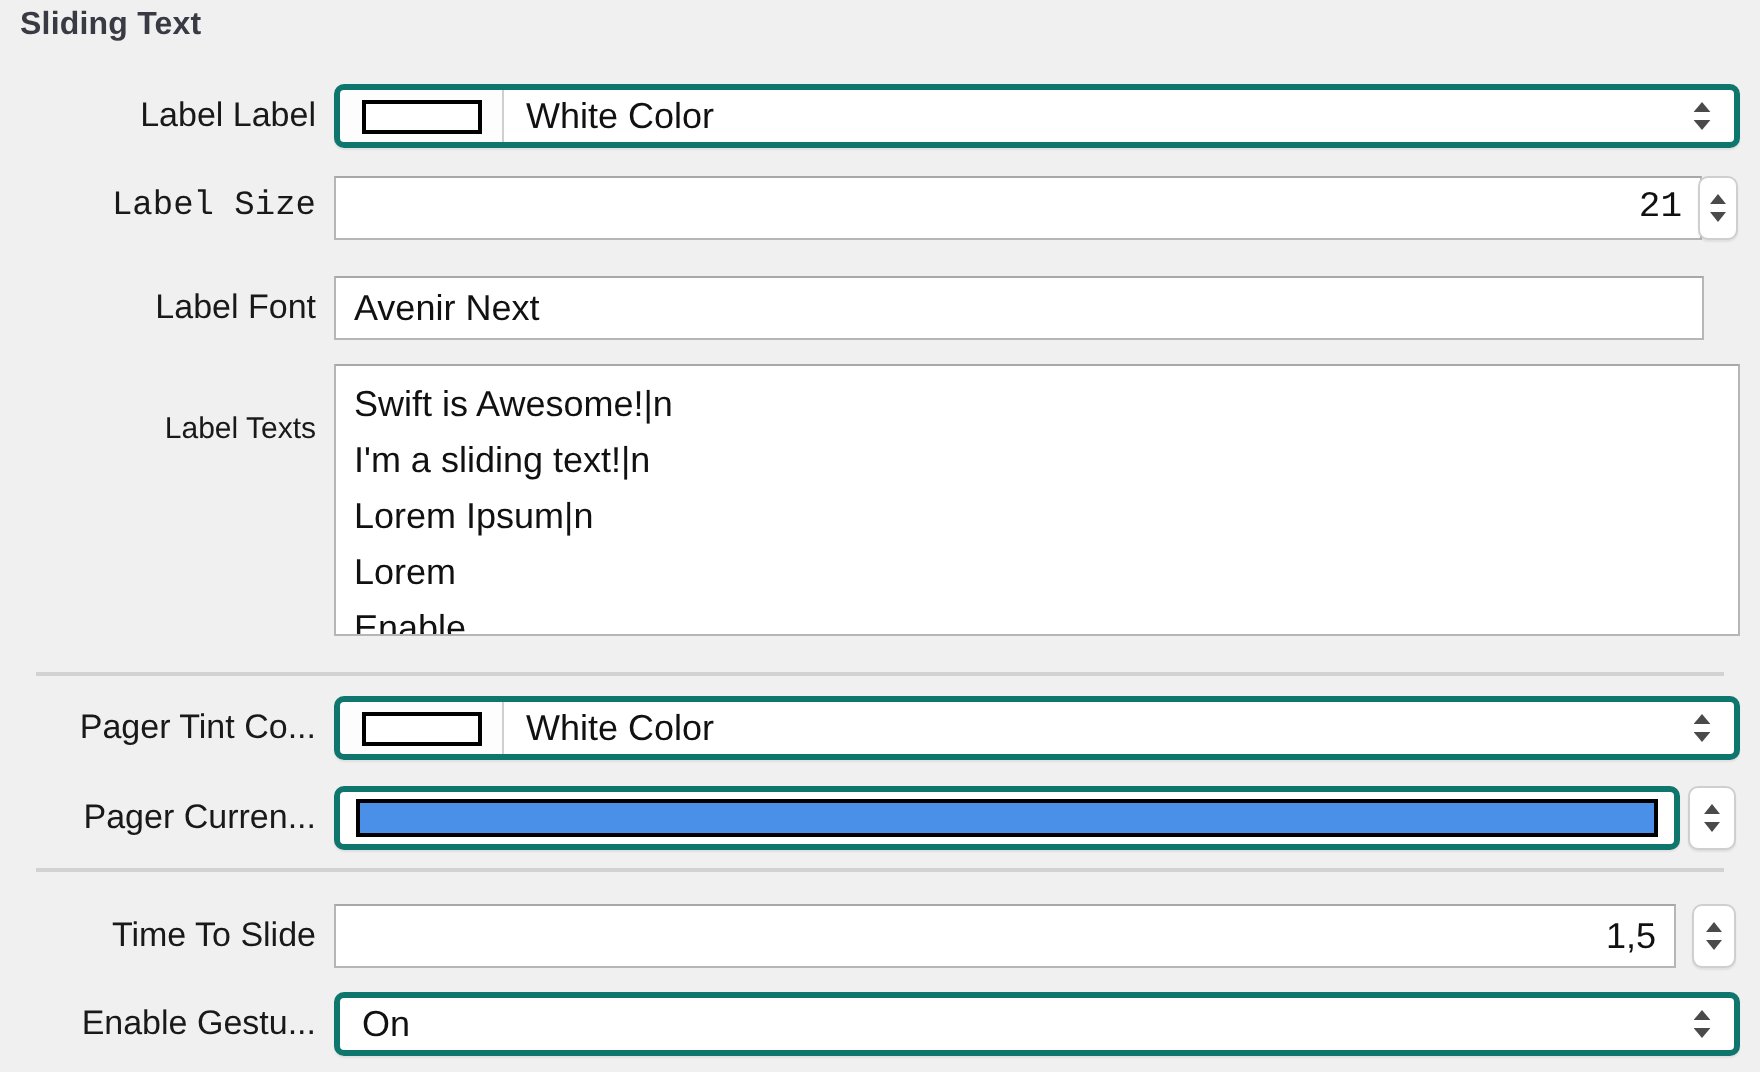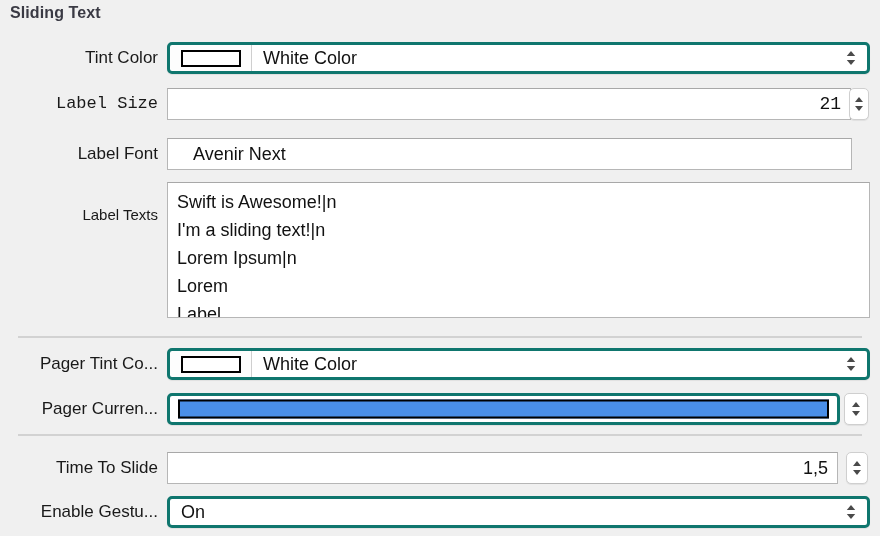--- a/index.html
+++ b/index.html
@@ -208,21 +208,21 @@
 <body>
 
 <div class="inspector">
 
   <div class="section-header">
     <span class="section-title">Sliding Text</span>
     <span class="hide-link">Hide</span>
   </div>
 
   <div class="row" style="top:42px; height:32px;">
-    <span class="row-label" style="top:6px; font-size:17px;">Tint Color</span>
+    <span class="row-label" style="top:6px; font-size:17px;">Label Label</span>
 
     <div class="popup has-well" style="top:0; width:703px;">
       <span class="colorwell">
         <span class="colorwell-swatch" style="background:#ffffff"></span>
       </span>
       <span class="popup-text">White Color</span>
       <span class="chevrons">
         <svg width="14" height="20" viewBox="0 0 14 20">
           <path d="M7 3 L11.2 8 L2.8 8 Z" fill="#4a4a4a"></path>
           <path d="M7 17 L11.2 12 L2.8 12 Z" fill="#4a4a4a"></path>
@@ -242,34 +242,34 @@
       <svg width="12" height="22" viewBox="0 0 12 22">
         <path d="M6 4 L10 9 L2 9 Z" fill="#4a4a4a"></path>
         <path d="M6 18 L10 13 L2 13 Z" fill="#4a4a4a"></path>
       </svg>
     </div>
   </div>
 
   <div class="row" style="top:138px; height:32px;">
     <span class="row-label" style="top:6px; font-size:17px;">Label Font</span>
 
-    <div class="textfield" style="top:0; width:685px;padding-left:16px;">
+    <div class="textfield" style="top:0; width:685px;">
       <span class="tf-value left">Avenir Next</span>
     </div>
   </div>
 
   <div class="row" style="top:182px; height:148px;">
     <span class="row-label" style="top:24px; font-size:15px;">Label Texts</span>
 
     <div class="textarea" style="top:0; width:703px; height:136px;">
       <div class="ta-line">Swift is Awesome!|n</div>
       <div class="ta-line">I'm a sliding text!|n</div>
       <div class="ta-line">Lorem Ipsum|n</div>
       <div class="ta-line">Lorem</div>
-      <div class="ta-line">Label</div>
+      <div class="ta-line">Enable</div>
     </div>
   </div>
 
   <div class="divider" style="top:336px;"></div>
 
   <div class="row" style="top:348px; height:32px;">
     <span class="row-label" style="top:6px; left:-8px; width:166px; font-size:17px;">Pager Tint Co...</span>
 
     <div class="popup has-well" style="top:0; width:703px;">
       <span class="colorwell">

